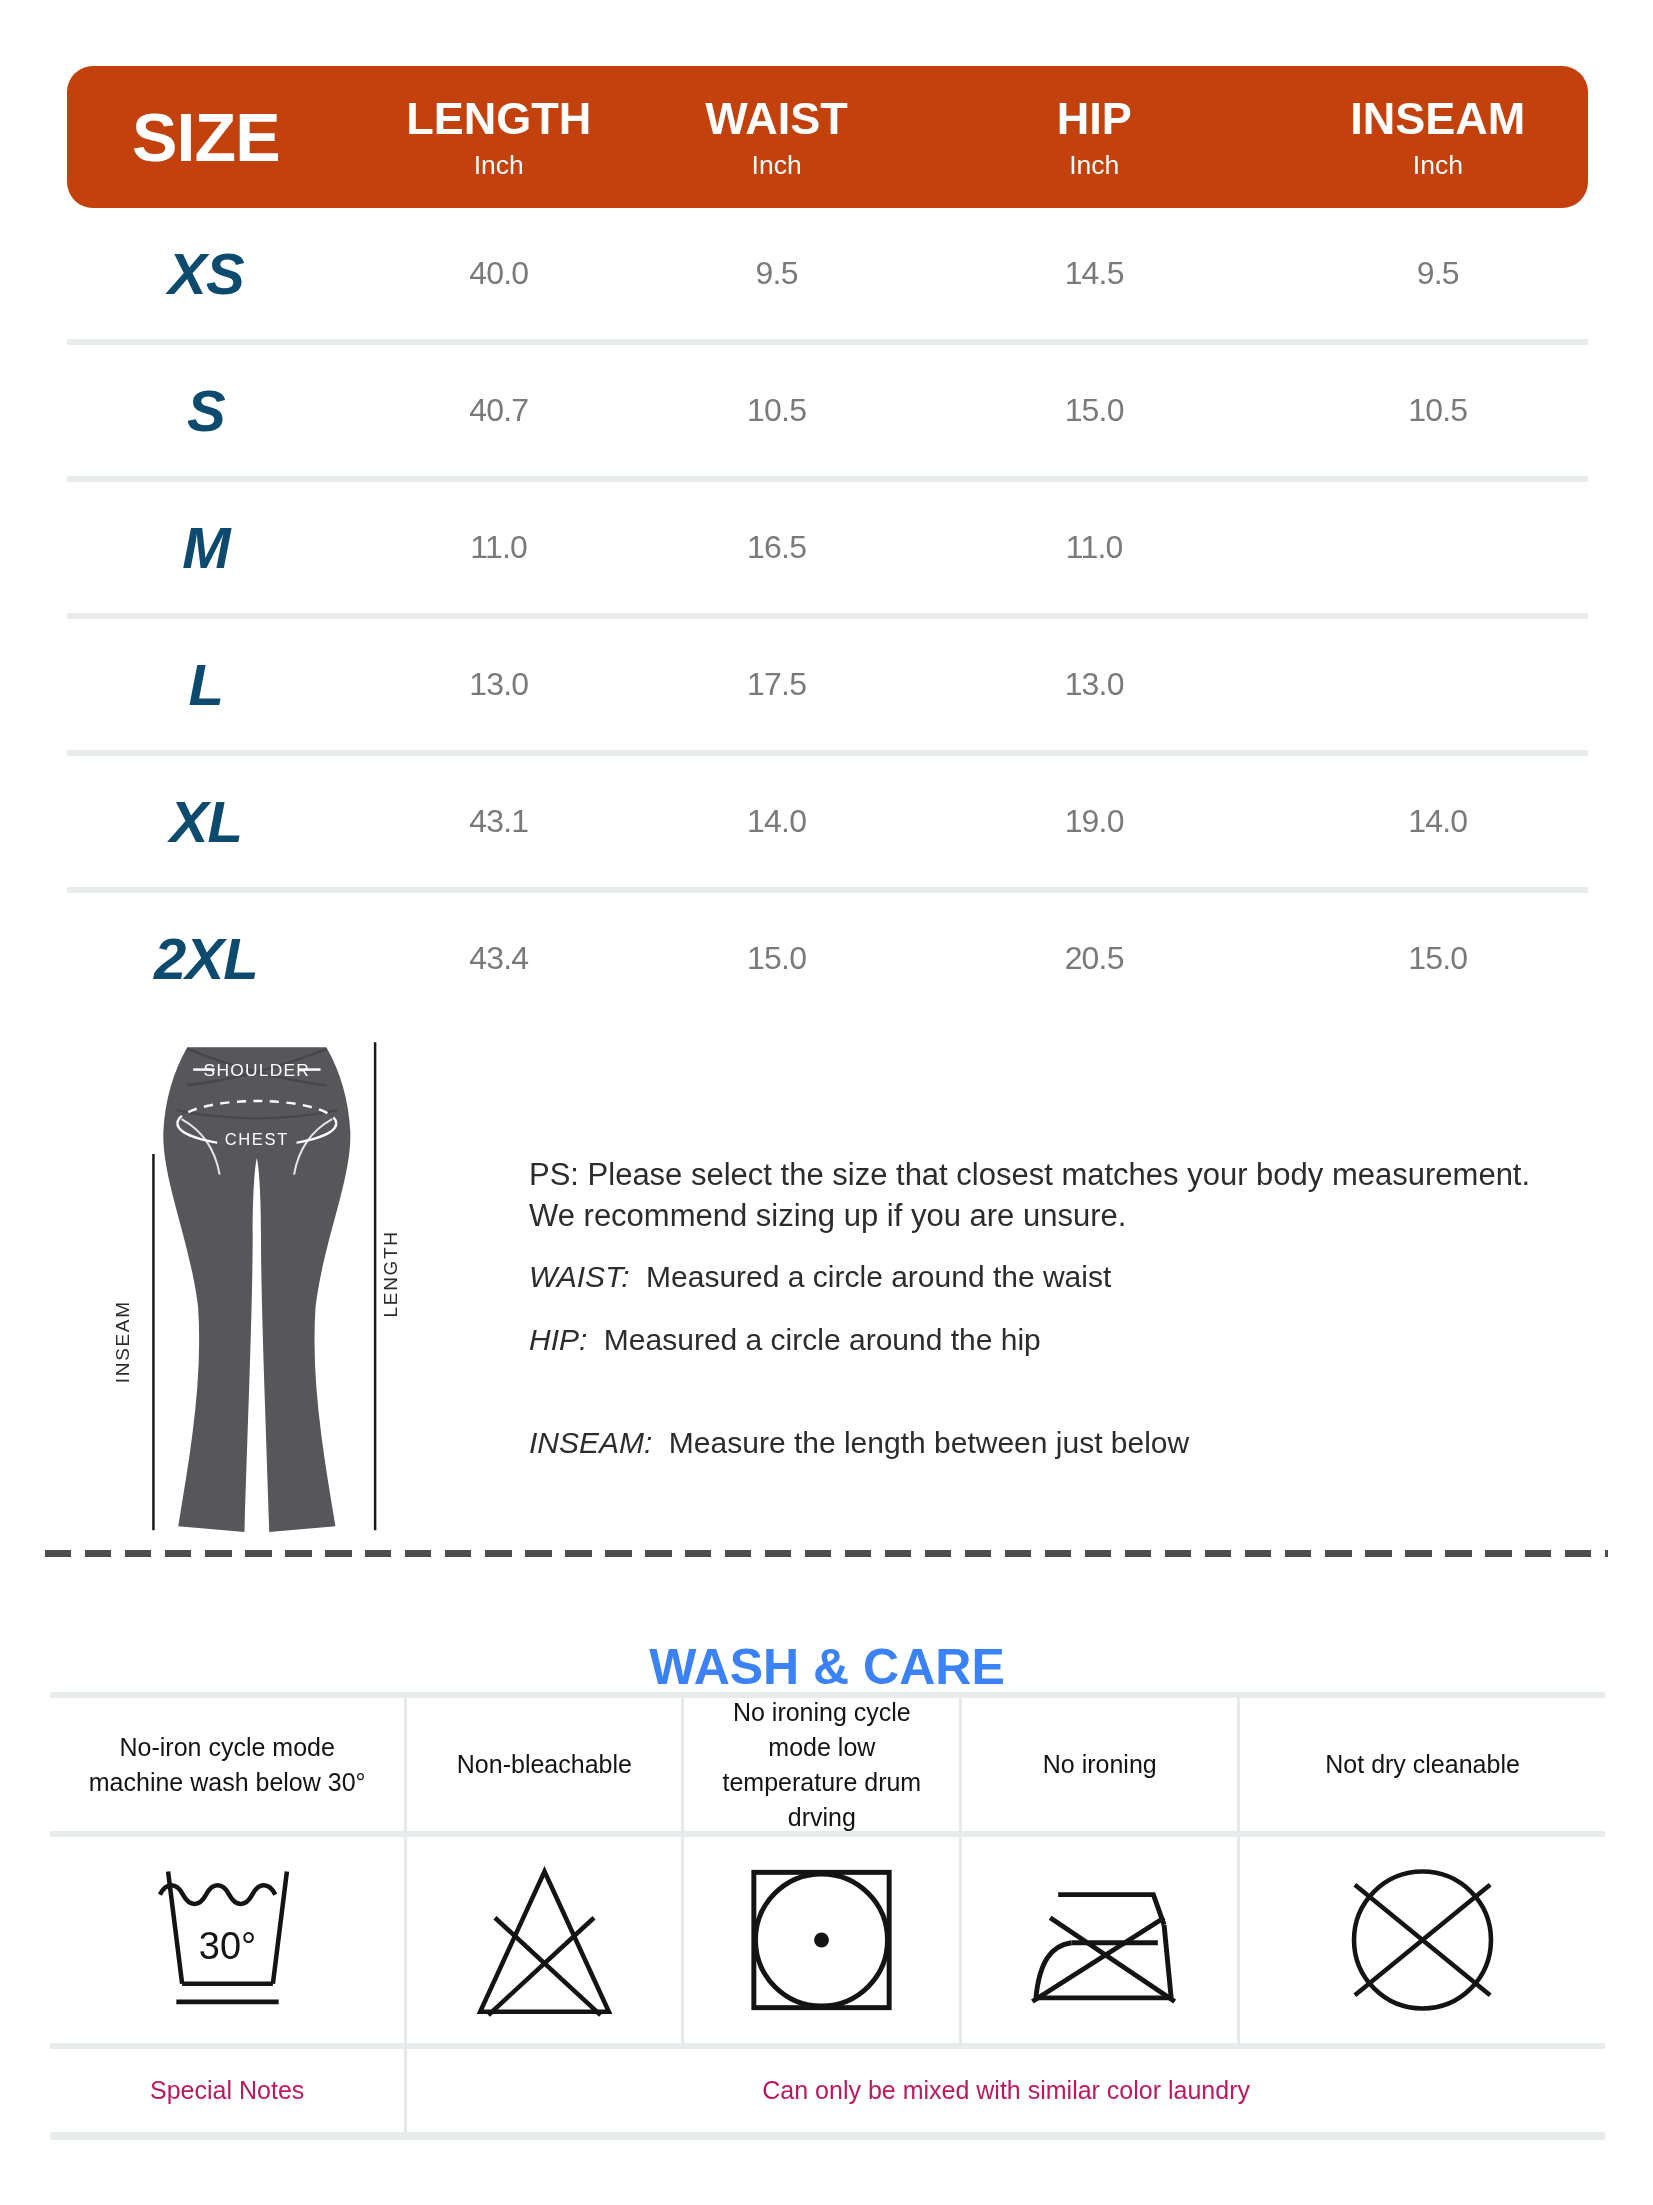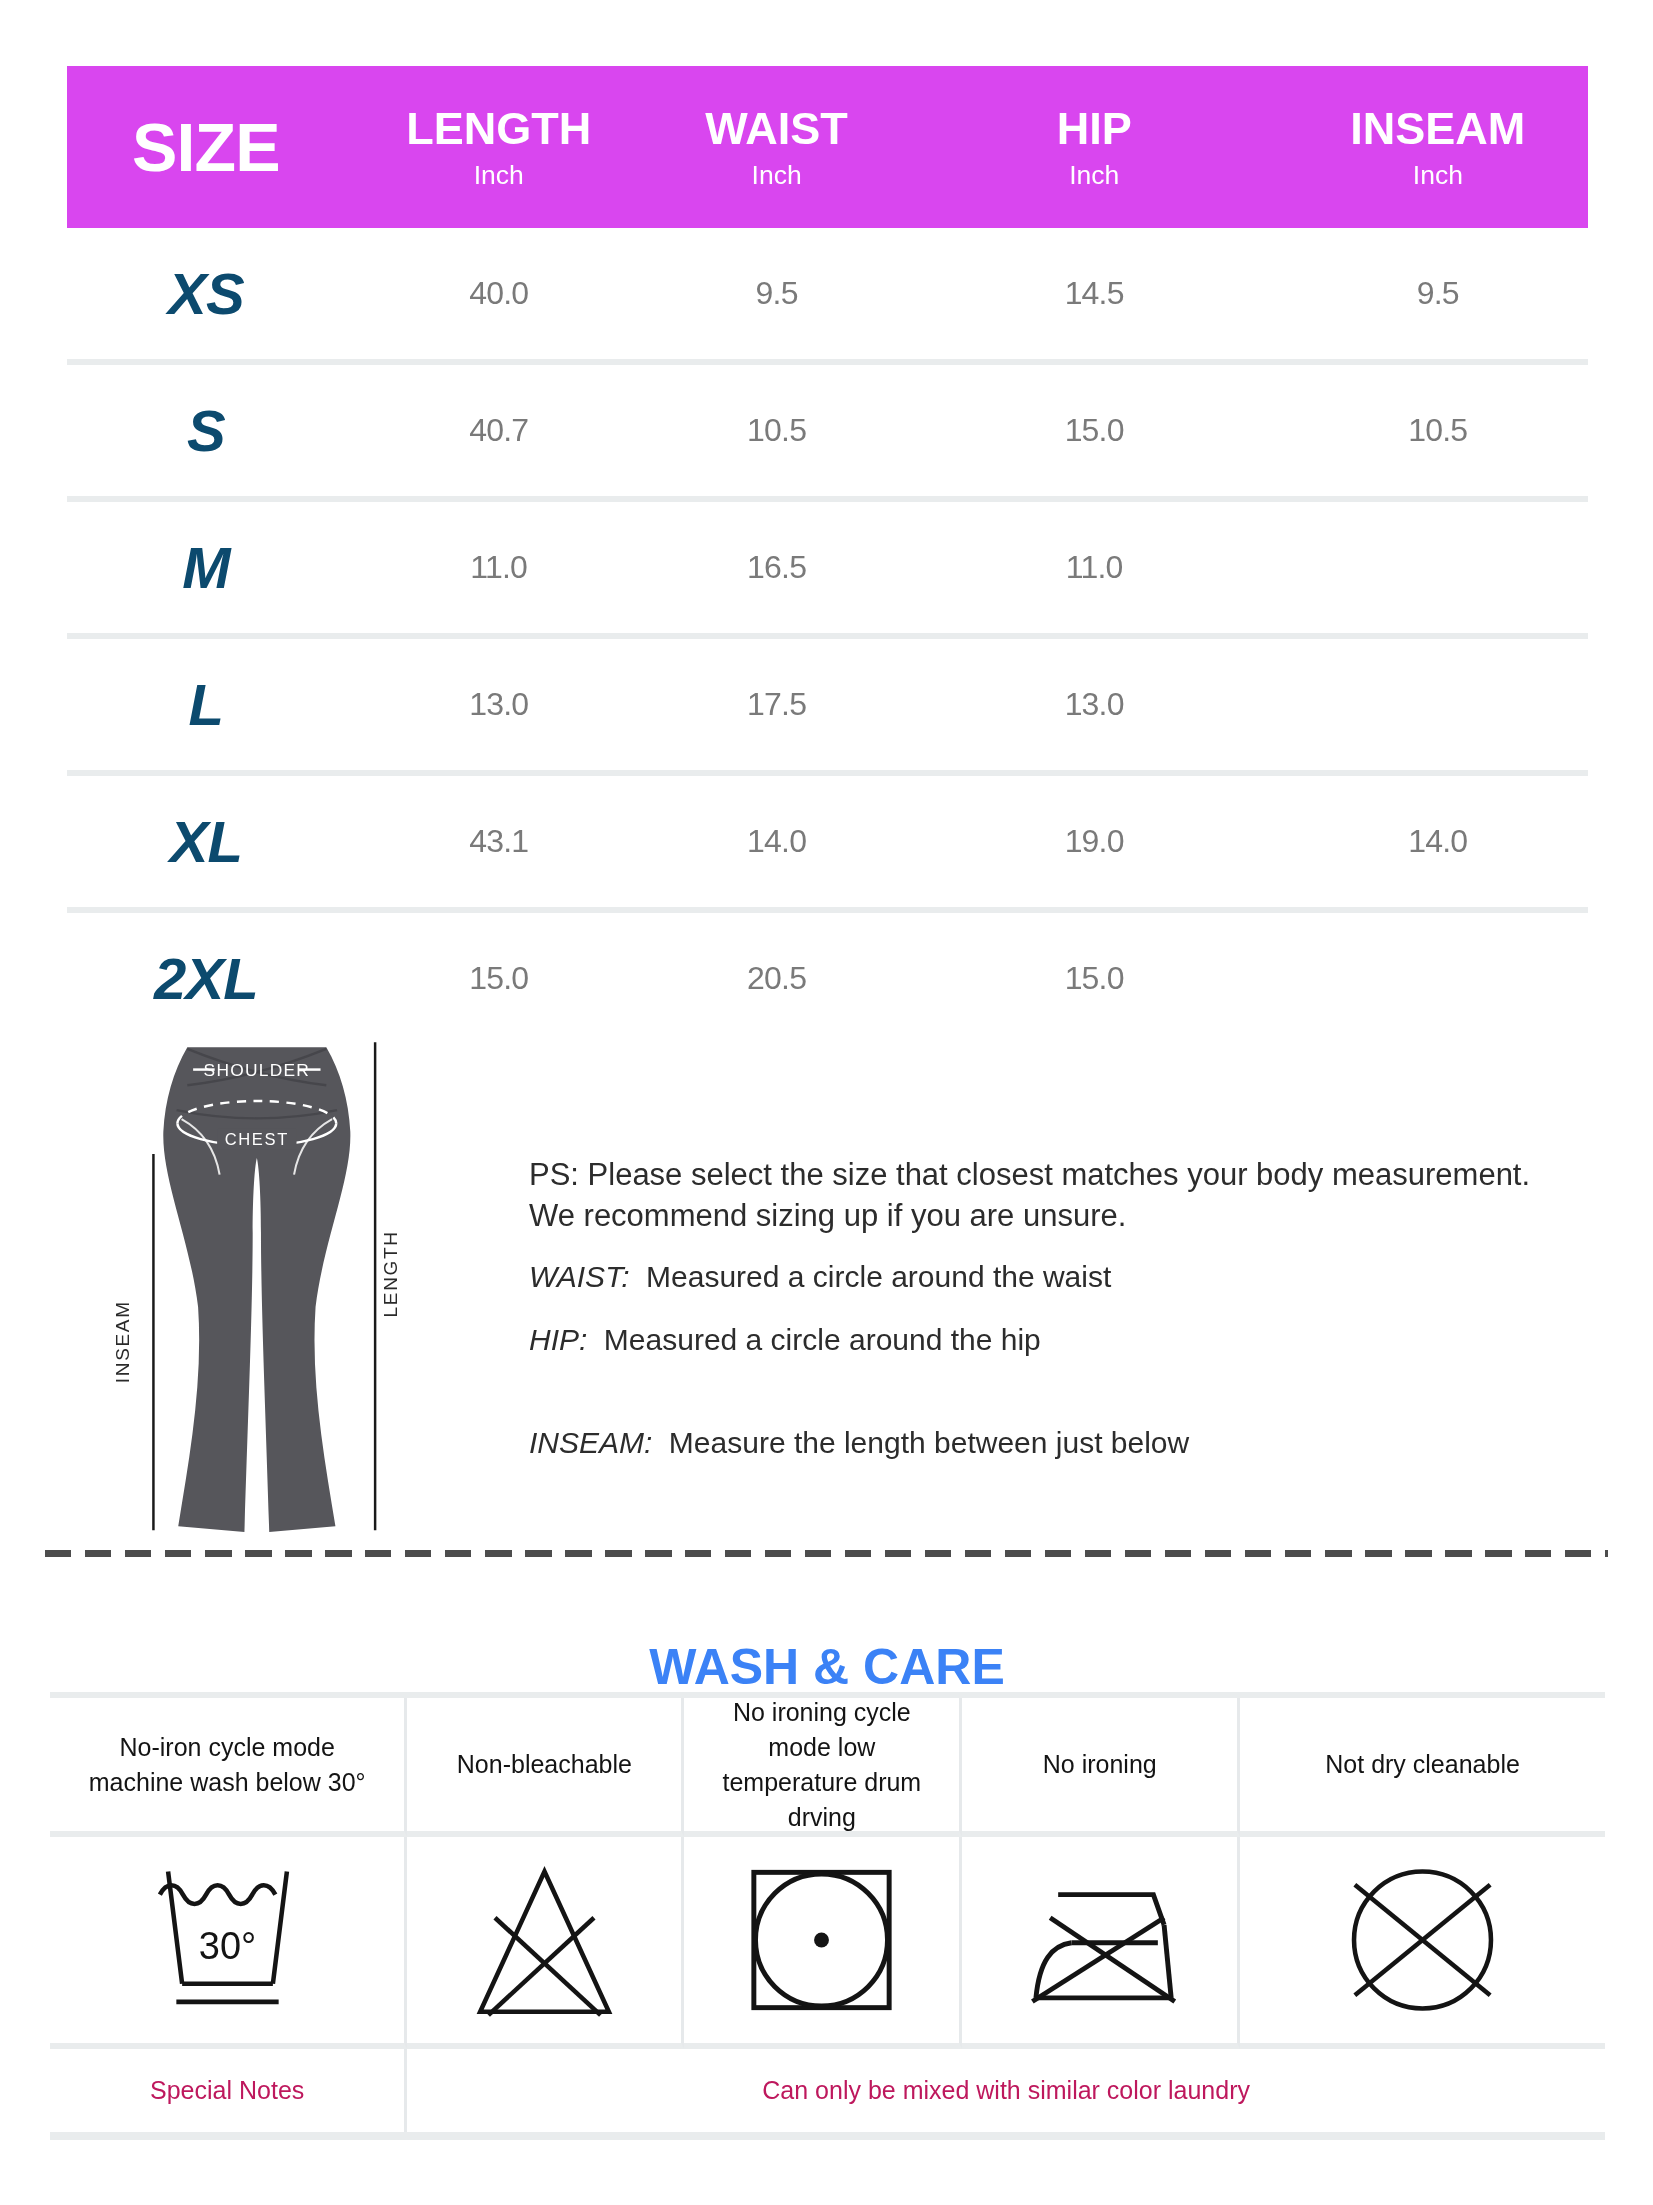--- a/index.html
+++ b/index.html
@@ -3,21 +3,21 @@
 <meta charset="utf-8">
 <style>
   html,body{margin:0;padding:0;background:#ffffff;}
   .page{
     position:relative; width:1654px; height:2205px; background:#fff;
     font-family:"Liberation Sans", sans-serif; overflow:hidden;
   }
   
   .size-table{position:absolute; left:67px; top:66px; width:1521px;}
   .grid-row{display:grid; grid-template-columns:18.27% 20.23% 16.31% 25.45% 19.74%;}
-  .thead{background:#d946ef; height:162px; align-items:center;}
+  .thead{background:#c2410c; height:142px; align-items:center;border-radius:26px;}
   .th{display:flex; flex-direction:column; align-items:center; justify-content:center; color:#fff;}
   .th-size{font-size:68px; font-weight:900; letter-spacing:-0.8px;}
   .col-label{font-size:45px; font-weight:800; letter-spacing:0px;}
   .col-unit{font-size:26.5px; font-weight:400; margin-top:5px;}
   .trow{height:131px; border-bottom:6.6px solid #e9eced; align-items:center;}
   .trow:last-child{border-bottom:none;}
   .td{display:flex; align-items:center; justify-content:center;}
   .size-label{font-size:58px; font-weight:800; font-style:italic; color:#0c4a6e; letter-spacing:-0.8px;}
   .val{font-size:32px; font-weight:400; color:#7a7a7a; letter-spacing:-0.8px;}
   
@@ -100,20 +100,21 @@
     </div>
     <div class="grid-row trow">
       <div class="td size-label">XL</div>
       <div class="td val">43.1</div>
       <div class="td val">14.0</div>
       <div class="td val">19.0</div>
       <div class="td val">14.0</div>
     </div>
     <div class="grid-row trow">
       <div class="td size-label">2XL</div>
+      <div class="td val">43.4</div>
       <div class="td val">15.0</div>
       <div class="td val">20.5</div>
       <div class="td val">15.0</div>
     </div>
   </section>
 
   <div class="pants-wrap">
     <svg width="298" height="517" viewBox="0 0 360 625" xmlns="http://www.w3.org/2000/svg">
 
       <path fill="#56565b" d="

